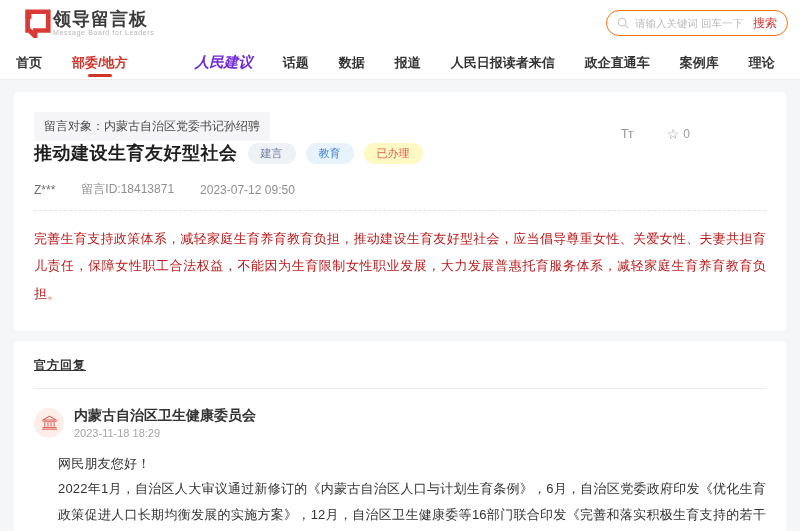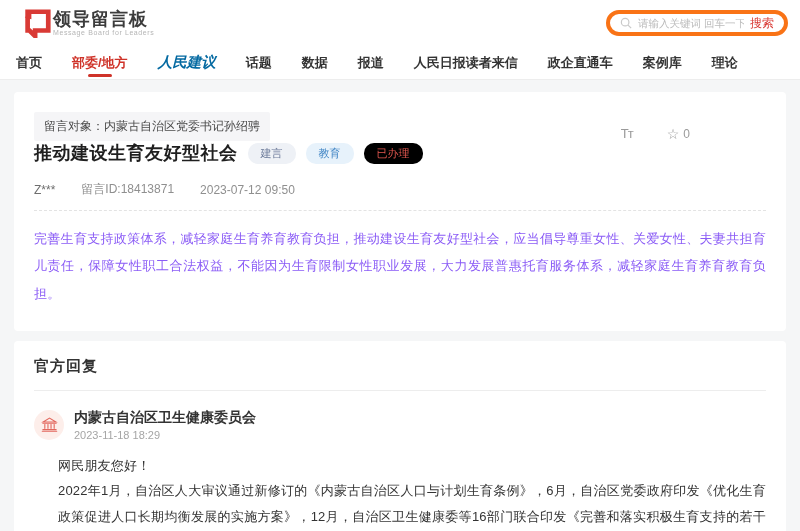--- a/index.html
+++ b/index.html
@@ -17,21 +17,21 @@
     padding: 0 12px 0 22px;
   }
   .logo { display: flex; align-items: center; gap: 1px; }
   .logo-mark { width: 30px; height: 30px; display: block; }
   .logo-text .cn { font-size: 18px; font-weight: bold; color: #3c3c3c; letter-spacing: 1px; line-height: 1.1; }
   .logo-text .en { font-size: 7px; color: #b5b5b5; letter-spacing: 0.6px; }
 
   .search-pill {
     display: flex; align-items: center;
     width: 182px; height: 26px;
-    border: 4px solid #f97316; border-radius: 14px;
+    border: 1px solid #f97316; border-radius: 14px;
     padding: 0 10px; background: #fff;
   }
   .search-pill .mag { width: 12px; height: 12px; margin-right: 6px; flex: none; }
   .search-pill input {
     border: none; outline: none; flex: 1; min-width: 0;
     font-size: 10.5px; color: #666; background: transparent;
     font-family: inherit;
   }
   .search-pill input::placeholder { color: #bbb; }
   .search-btn {
@@ -47,21 +47,21 @@
   .nav-item {
     font-size: 13px; font-weight: bold; color: #333; cursor: pointer;
     position: relative; height: 100%; display: flex; align-items: center;
     white-space: nowrap;
   }
   .nav-item.active { color: #cf3329; }
   .nav-item.active::after {
     content: ""; position: absolute; left: 50%; transform: translateX(-50%);
     bottom: 2px; width: 24px; height: 3px; background: #cf3329; border-radius: 2px;
   }
-  .nav-item.brand { color: #0369a1; font-style: italic; font-family: "Liberation Serif", serif; font-size: 14.5px; }
+  .nav-item.brand { color: #6d28d9; font-style: italic; font-family: "Liberation Serif", serif; font-size: 14.5px; margin-left: 37px; }
 
   
   .content { padding: 12px 14px 0 14px; }
   .card { background: #fff; border-radius: 4px; }
   .card.message-card { padding: 14px 20px 24px 20px; }
 
   .chip-row { display: flex; align-items: flex-end; justify-content: space-between; margin-top: 6px; }
   .target-chip {
     background: #f5f5f7; color: #4a4a4a; font-size: 12px;
     padding: 6px 10px; border-radius: 2px;
@@ -71,38 +71,38 @@
   .star-tool { color: #9a9a9a; font-size: 12px; cursor: pointer; display: flex; align-items: center; gap: 4px; }
   .star-tool .star-glyph { font-size: 14px; line-height: 1; }
 
   .title-row { display: flex; align-items: center; gap: 10px; }
   .msg-title { font-size: 18px; font-weight: bold; color: #1f1f1f; letter-spacing: 0.5px; }
   .tag {
     font-size: 11px; padding: 3px 13px; border-radius: 10px; white-space: nowrap;
   }
   .tag.gray { background: #eef1f6; color: #6b7a99; }
   .tag.blue { background: #e7f2fb; color: #4286c5; }
-  .tag.red  { background: #000000; color: #e2574f; }
+  .tag.red  { background: #fef9c3; color: #e2574f; }
 
   .meta-row { display: flex; align-items: center; margin-top: 16px; font-size: 12px; color: #8f8f8f; gap: 26px; }
   .meta-user { color: #6e6e6e; }
 
   .dashed-divider { border-top: 1px dashed #e3e3e3; margin-top: 12px; }
 
   .msg-body {
-    margin-top: 14px; font-size: 13px; color: #8b5cf6;
+    margin-top: 14px; font-size: 13px; color: #b91c1c;
     line-height: 2.1; text-align: justify; letter-spacing: 0.2px;
   }
 
   
   .card.reply-card { margin-top: 10px; padding: 16px 20px 24px 20px; }
   .reply-heading {
     font-family: "Liberation Serif", "DejaVu Serif", serif;
-    font-size: 15px; font-weight: bold; color: #333; letter-spacing: 1px;
-    padding-bottom: 14px; border-bottom: 1px solid #ededed;
+    font-size: 12px; font-weight: bold; color: #333; letter-spacing: 1px;
+    padding-bottom: 14px; border-bottom: 1px solid #ededed; text-decoration: underline;
   }
   .reply-author { display: flex; align-items: center; margin-top: 18px; gap: 10px; }
   .avatar {
     width: 30px; height: 30px; border-radius: 50%; background: #fdeeea;
     display: flex; align-items: center; justify-content: center; flex: none;
   }
   .avatar svg { width: 17px; height: 17px; }
   .agency-name {
     font-family: "Liberation Serif", "DejaVu Serif", serif;
     font-size: 14px; font-weight: bold; color: #333; line-height: 1.3;

